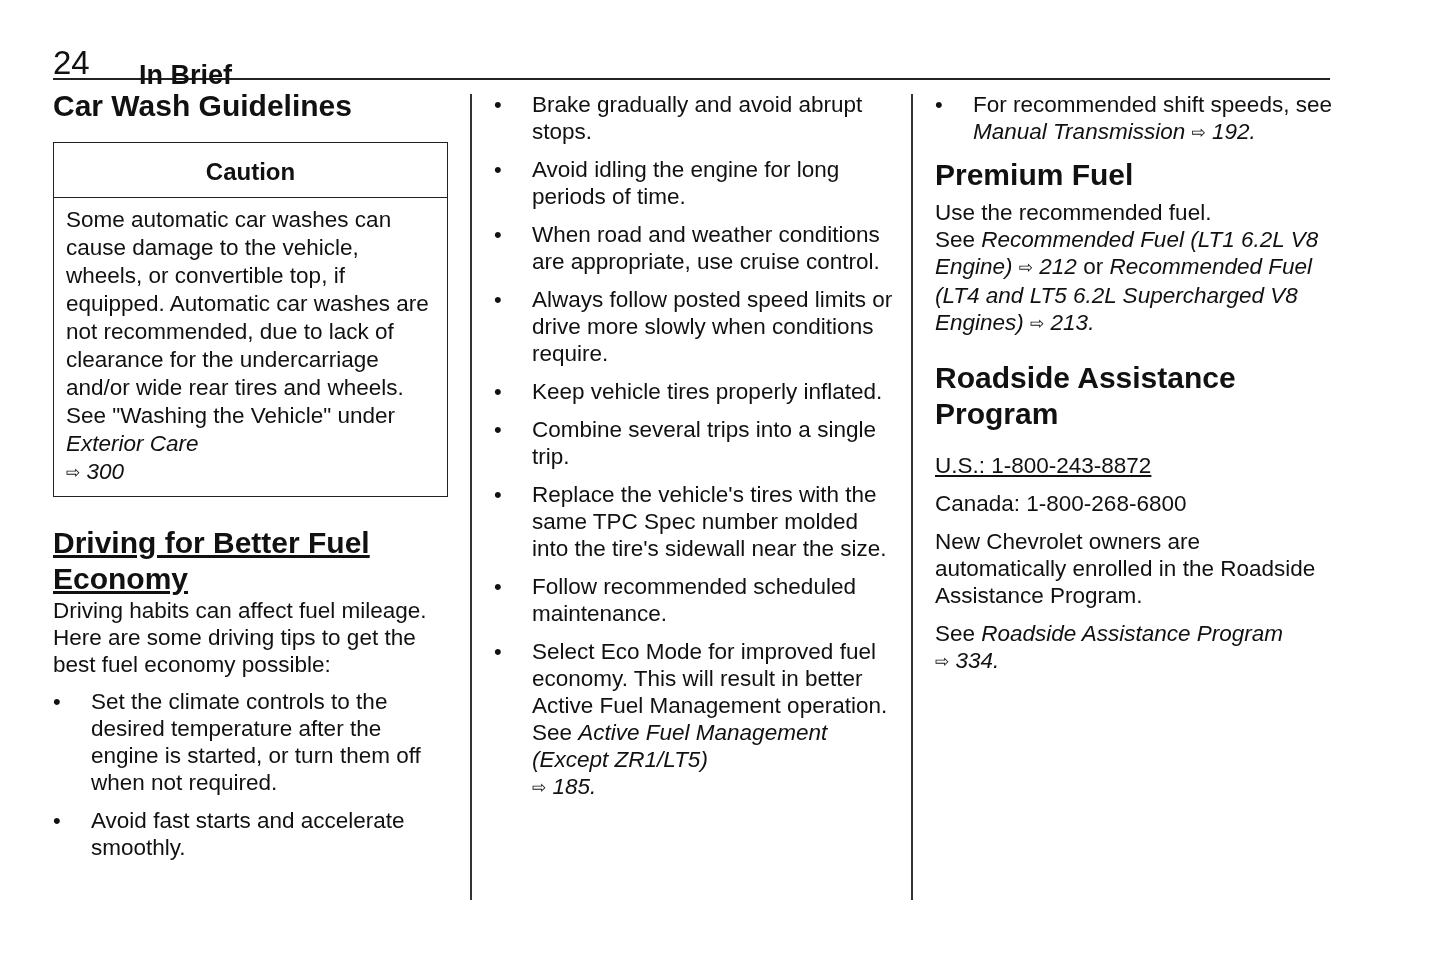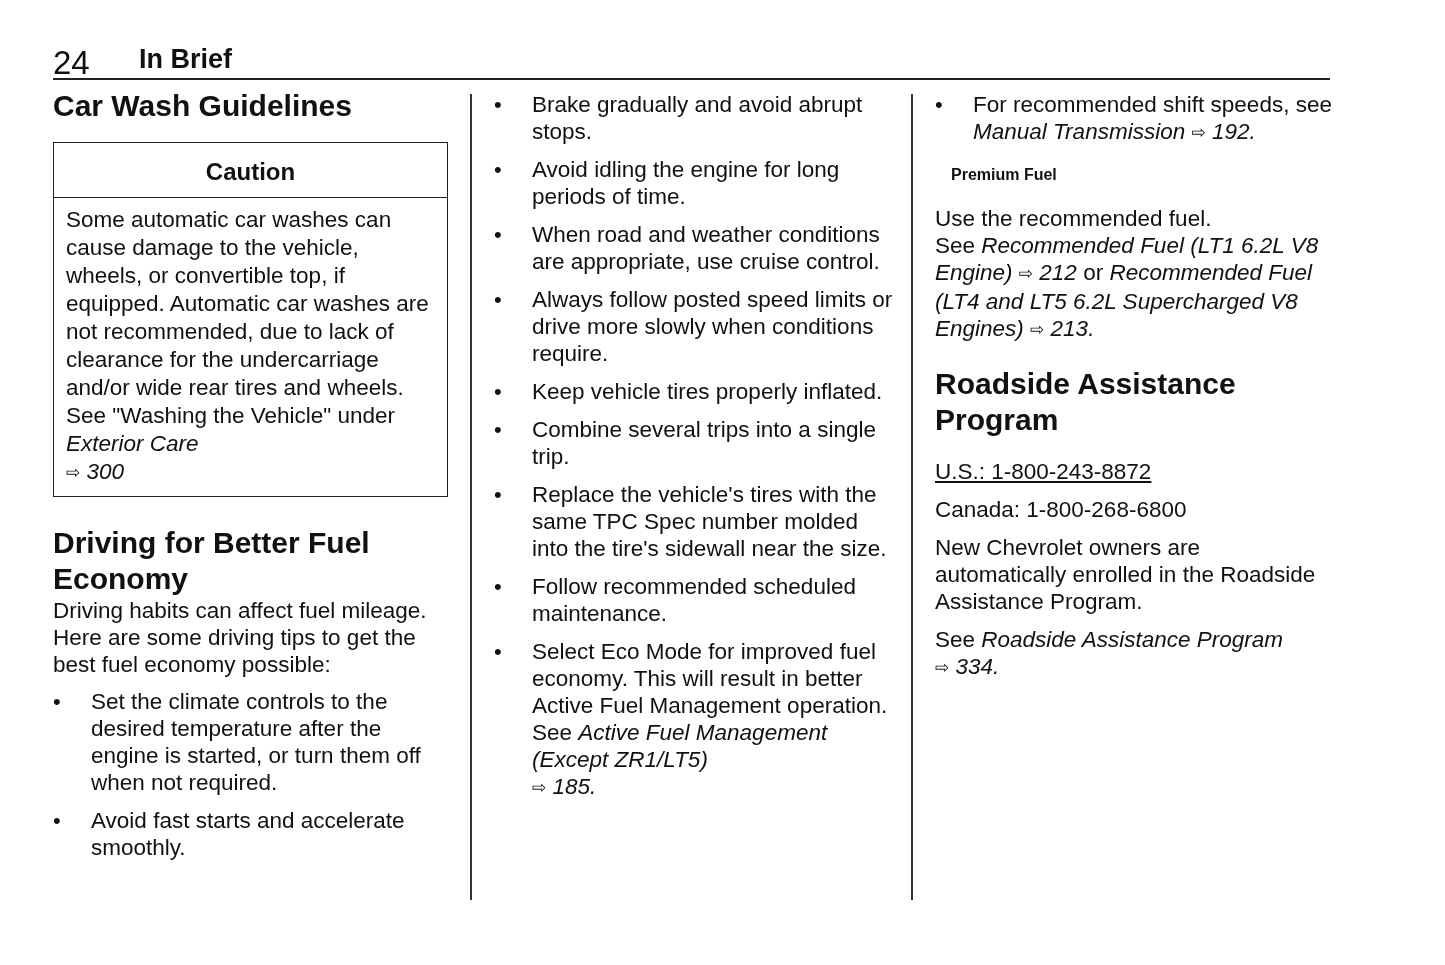--- a/index.html
+++ b/index.html
@@ -1,37 +1,37 @@
 <!DOCTYPE html>
 <html><head>
 <meta charset="utf-8">
 <style>
   html, body { margin:0; padding:0; background:#ffffff; }
   body { width:1445px; height:965px; position:relative; overflow:hidden;
          font-family:"Liberation Sans", sans-serif; color:#111111; }
   .hdr { position:absolute; left:53px; top:44px; width:1277px; height:34px; border-bottom:2px solid #222; }
   .hdr .pg { position:absolute; left:0; top:0; font-weight:normal; font-size:33px; }
-  .hdr .sec { position:absolute; left:86px; top:0; font-weight:bold; font-size:27px; }
+  .hdr .sec { position:absolute; left:86px; top:16px; font-weight:bold; font-size:27px; }
   .col { position:absolute; top:88px; font-size:22.5px; line-height:27px; }
   .c1 { left:53px; width:400px; }
   .c2 { left:494px; width:400px; top:91px; }
   .c3 { left:935px; width:400px; top:91px; }
   .vline { position:absolute; top:94px; width:2px; height:806px; background:#333; }
   h1 { font-size:30px; line-height:36px; font-weight:bold; margin:0; }
   .caution { border:1.5px solid #222; width:393px; margin-top:18px; }
   .caution .ct { text-align:center; font-weight:bold; font-size:24px; height:54px; line-height:58px; border-bottom:1.5px solid #222; }
   .caution .cb { padding:8px 12px 8px 12px; font-size:22.5px; line-height:28px; }
   p { margin:0; }
   ul { list-style:none; margin:0; padding:0; }
   li { position:relative; padding-left:38px; }
   li .bul { position:absolute; left:0; top:0; font-size:22px; }
   .c2 li, .c3 li { padding-left:38px; }
   .arrow { font-style:normal; font-size:17px; display:inline-block; transform:translateY(-1px); }
   i { font-style:italic; }
-  h3 { font-size:16px; font-weight:bold; margin:16px; line-height:28px; }
+  h3 { font-size:30px; font-weight:bold; margin:0; line-height:28px; }
 </style>
 </head>
 <body>
 
 <div class="hdr">
   <span class="pg">24</span>
   <span class="sec">In Brief</span>
 </div>
 
 <div class="vline" style="left:470px;"></div>
@@ -39,21 +39,21 @@
 
 <div class="col c1">
   <h1>Car Wash Guidelines</h1>
   <div class="caution">
     <div class="ct">Caution</div>
     <div class="cb">
       <span>Some automatic car washes can cause damage to the vehicle, wheels, or convertible top, if equipped. Automatic car washes are not recommended, due to lack of clearance for the undercarriage and/or wide rear tires and wheels. See "Washing the Vehicle" under </span><i>Exterior Care</i><br>
       <span class="arrow">⇨</span> <i>300</i>
     </div>
   </div>
-  <h1 style="margin-top:28px;">
+  <h1 style="margin-top:28px;text-decoration:underline;">
     <span>Driving for Better Fuel</span><br><span>Economy</span>
   </h1>
   <p style="margin-top:0;">Driving habits can affect fuel mileage. Here are some driving tips to get the best fuel economy possible:</p>
   <ul style="margin-top:10px;">
     <li><span class="bul">•</span><span>Set the climate controls to the desired temperature after the engine is started, or turn them off when not required.</span></li>
     <li style="margin-top:11px;"><span class="bul">•</span><span>Avoid fast starts and accelerate smoothly.</span></li>
   </ul>
 </div>
 
 <div class="col c2">

